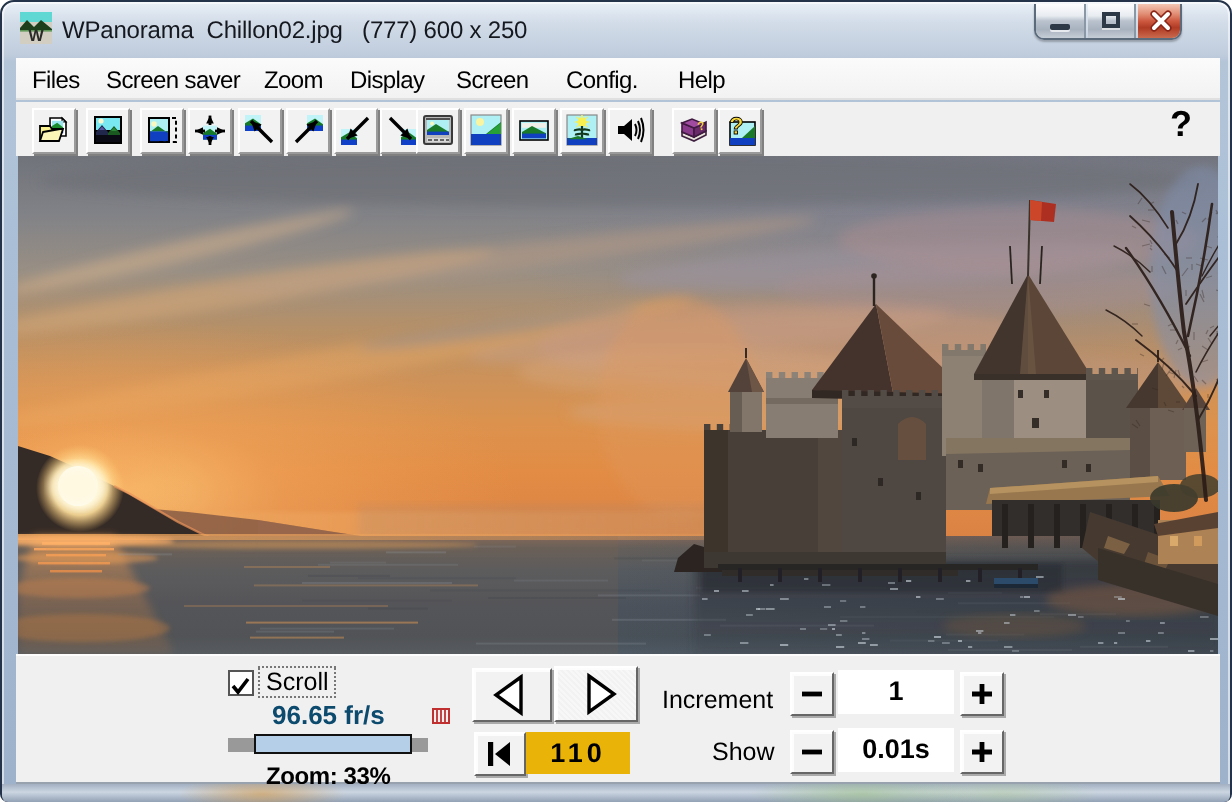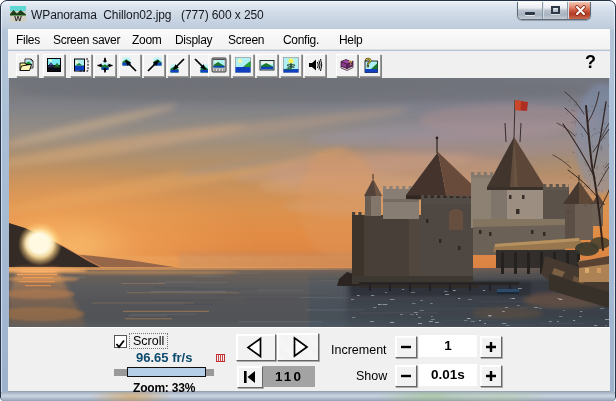--- a/index.html
+++ b/index.html
@@ -659,21 +659,21 @@
 <div style="position:absolute;left:228px;top:6px;width:40px;height:27px;background:#f2f2f2;border:1px solid;border-color:#ffffff #666 #666 #ffffff;box-shadow:1px 1px 0 #aaa, inset 1px 1px 0 #fdfdfd;"><svg width="38" height="25">
           <path d="M23.5,3.5 L11,12.5 L23.5,21.5 Z" fill="#fff" stroke="#000" stroke-width="1.7"></path>
         </svg></div>
 <div style="position:absolute;left:269px;top:5px;width:42px;height:28px;background:#f2f2f2;border:1px solid;border-color:#ffffff #666 #666 #ffffff;box-shadow:1px 1px 0 #aaa, inset 1px 1px 0 #fdfdfd;background-image:repeating-linear-gradient(45deg,#f7f7f7 0 1px,#f2f2f2 1px 2px);"><svg width="40" height="26">
           <path d="M16.5,4 L29,13 L16.5,22 Z" fill="#fff" stroke="#000" stroke-width="1.7"></path>
         </svg></div>
 <div style="position:absolute;left:229px;top:38px;width:26px;height:22px;background:#f2f2f2;border:1px solid;border-color:#ffffff #666 #666 #ffffff;box-shadow:1px 1px 0 #aaa, inset 1px 1px 0 #fdfdfd;"><svg width="24" height="20">
           <rect x="6" y="4" width="2.6" height="12" fill="#000"></rect>
           <path d="M17,4 L9.5,10 L17,16 Z" fill="#000"></path>
         </svg></div>
-<div style="position:absolute;left:255px;top:38px;width:52px;height:21px;background:#a3a3a3;font-size:13.5px;font-weight:bold;text-align:center;line-height:21px;letter-spacing:2px;">110</div>
+<div style="position:absolute;left:255px;top:38px;width:52px;height:21px;background:#eab308;font-size:13.5px;font-weight:bold;text-align:center;line-height:21px;letter-spacing:2px;">110</div>
 <div style="position:absolute;left:323px;top:15px;font-size:12.5px;color:#000;">Increment</div>
 <div style="position:absolute;left:348px;top:41px;font-size:12.5px;color:#000;">Show</div>
 <div style="position:absolute;left:387px;top:8px;width:22px;height:22px;background:#f2f2f2;border:1px solid;border-color:#ffffff #666 #666 #ffffff;box-shadow:1px 1px 0 #aaa, inset 1px 1px 0 #fdfdfd;"><svg width="20" height="20">
           <path d="M5,10 H15" stroke="#000" stroke-width="2.4"></path>
         </svg></div>
 <div style="position:absolute;left:472px;top:8px;width:22px;height:22px;background:#f2f2f2;border:1px solid;border-color:#ffffff #666 #666 #ffffff;box-shadow:1px 1px 0 #aaa, inset 1px 1px 0 #fdfdfd;"><svg width="20" height="20">
           <path d="M5,10 H15 M10,5 V15" stroke="#000" stroke-width="2.4"></path>
         </svg></div>
 <div style="position:absolute;left:387px;top:37px;width:22px;height:22px;background:#f2f2f2;border:1px solid;border-color:#ffffff #666 #666 #ffffff;box-shadow:1px 1px 0 #aaa, inset 1px 1px 0 #fdfdfd;"><svg width="20" height="20">
           <path d="M5,10 H15" stroke="#000" stroke-width="2.4"></path>

